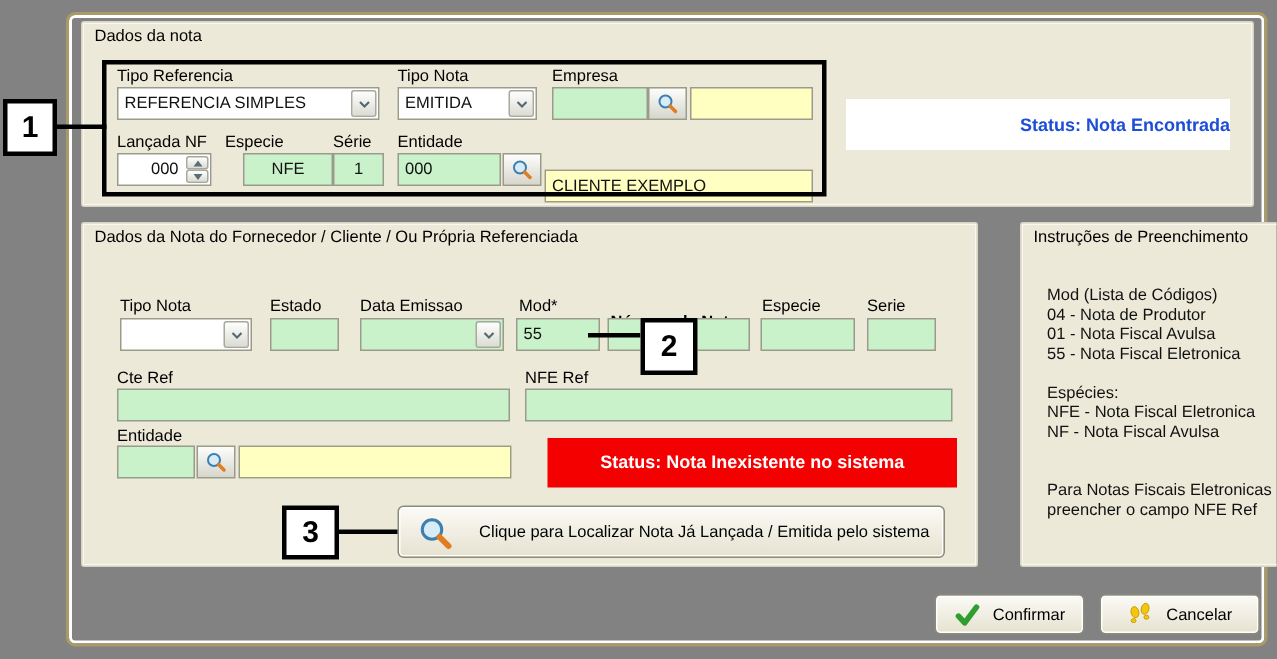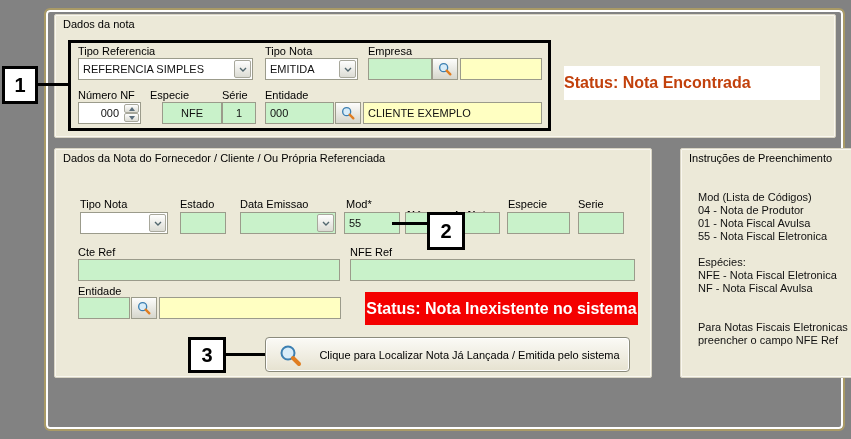--- a/index.html
+++ b/index.html
@@ -67,26 +67,26 @@
 
   .callout-box {
     position:absolute; background:#fff; border:3px solid #000;
     display:flex; align-items:center; justify-content:center;
     font-size:20px; font-weight:bold; color:#000; z-index:30;
   }
   .callout-line { position:absolute; height:3px; background:#000; z-index:30; }
   .highlight-rect { position:absolute; border:3px solid #000; z-index:20; pointer-events:none; }
 
   .status-ok {
-    position:absolute; background:#ffffff; color:#c2410c;
-    font-weight:bold; font-size:16px; text-align:left;
+    position:absolute; background:#ffffff; color:#1d4ed8;
+    font-weight:bold; font-size:12px; text-align:right;
   }
   .status-err {
     position:absolute; background:#f40000; color:#ffffff;
-    font-weight:bold; font-size:16px; text-align:center;
+    font-weight:bold; font-size:12px; text-align:center;
   }
 
   .btn {
     position:absolute;
     background:linear-gradient(#fbfaf6,#e6e2d0);
     border:1px solid #8b8b7c; border-radius:4px;
     box-shadow: inset 0 0 0 1px #ffffff;
     display:flex; align-items:center; justify-content:center;
     font-size:11px; color:#000; cursor:default; gap:8px;
   }
@@ -124,21 +124,21 @@
     <div class="lbl" style="left:313px; top:30px;">Empresa</div>
     <div class="field green" style="left:313px; top:43px; width:64px;"></div>
     <div class="magbtn" style="left:377px; top:43px;">
       <svg viewBox="0 0 24 24">
           <circle cx="10" cy="10" r="6" fill="#d8ecf8" stroke="#3c7fb1" stroke-width="2"></circle>
           <line x1="14.5" y1="14.5" x2="20" y2="20" stroke="#e07d20" stroke-width="3.5" stroke-linecap="round"></line>
         </svg>
     </div>
     <div class="field yellow" style="left:405px; top:43px; width:82px;"></div>
 
-    <div class="lbl" style="left:23px; top:74px;">Número NF</div>
+    <div class="lbl" style="left:23px; top:74px;">Lançada NF</div>
     <div class="spinner" style="left:23px; top:87px;">
       <span class="num">000</span>
       <span class="spincol">
         <span class="spinbtn up"></span>
         <span class="spinbtn dn"></span>
       </span>
     </div>
 
     <div class="lbl" style="left:95px; top:74px;">Especie</div>
     <div class="field green center" style="left:95px; top:87px; width:60px;margin-left:12px;">NFE</div>
@@ -147,21 +147,21 @@
     <div class="field green center" style="left:167px; top:87px; width:34px;">1</div>
 
     <div class="lbl" style="left:210px; top:74px;">Entidade</div>
     <div class="field green" style="left:210px; top:87px; width:69px;">000</div>
     <div class="magbtn" style="left:280px; top:87px;">
       <svg viewBox="0 0 24 24">
           <circle cx="10" cy="10" r="6" fill="#d8ecf8" stroke="#3c7fb1" stroke-width="2"></circle>
           <line x1="14.5" y1="14.5" x2="20" y2="20" stroke="#e07d20" stroke-width="3.5" stroke-linecap="round"></line>
         </svg>
     </div>
-    <div class="field yellow" style="left:308px; top:87px; width:179px;">CLIENTE EXEMPLO</div>
+    <div class="field yellow" style="left:308px; top:98px; width:179px;">CLIENTE EXEMPLO</div>
 
     <div class="highlight-rect" style="left:13px; top:25px; width:483px; height:91px;"></div>
 
     <div class="status-ok" style="left:509px; top:51px; width:256px; height:34px; line-height:34px;">Status: Nota Encontrada</div>
   </div>
 
   <div class="groupbox" style="left:8px; top:138px; width:598px; height:230px;">
     <div class="gtitle">Dados da Nota do Fornecedor / Cliente / Ou Própria Referenciada</div>
 
     <div class="lbl" style="left:25px; top:49px;">Tipo Nota</div>
@@ -236,16 +236,31 @@
       <div class="instr-line">Espécies:</div>
       <div class="instr-line">NFE - Nota Fiscal Eletronica</div>
       <div class="instr-line">NF - Nota Fiscal Avulsa</div>
       <div class="instr-line"></div>
       <div class="instr-line"></div>
       <div class="instr-line">Para Notas Fiscais Eletronicas</div>
       <div class="instr-line">preencher o campo NFE Ref</div>
     </div>
   </div>
 
+  <div class="btn" style="left:577px; top:386px; width:100px; height:27px;">
+    <svg viewBox="0 0 24 24" width="18" height="18">
+        <path d="M4 13 L9.5 19 L20 5" fill="none" stroke="#2f9e2f" stroke-width="5" stroke-linecap="round" stroke-linejoin="round"></path>
+      </svg>
+    <span>Confirmar</span>
+  </div>
+  <div class="btn" style="left:687px; top:386px; width:107px; height:27px;">
+    <svg viewBox="0 0 24 24" width="18" height="18">
+      <ellipse cx="7.5" cy="9.5" rx="3.4" ry="5" fill="#f2c70c" stroke="#c79a00" stroke-width="0.8" transform="rotate(-14 7.5 9.5)"></ellipse>
+      <ellipse cx="6.3" cy="17" rx="2.2" ry="1.8" fill="#f2c70c" stroke="#c79a00" stroke-width="0.8"></ellipse>
+      <ellipse cx="16.5" cy="6.5" rx="3.4" ry="5" fill="#f2c70c" stroke="#c79a00" stroke-width="0.8" transform="rotate(14 16.5 6.5)"></ellipse>
+      <ellipse cx="17.7" cy="14" rx="2.2" ry="1.8" fill="#f2c70c" stroke="#c79a00" stroke-width="0.8"></ellipse>
+    </svg>
+    <span>Cancelar</span>
+  </div>
 </div>
 
 <div class="callout-box" style="left:2px; top:66px; width:36px; height:38px;">1</div>
 <div class="callout-line" style="left:38px; top:83px; width:33px;"></div>
 
 </body></html>

